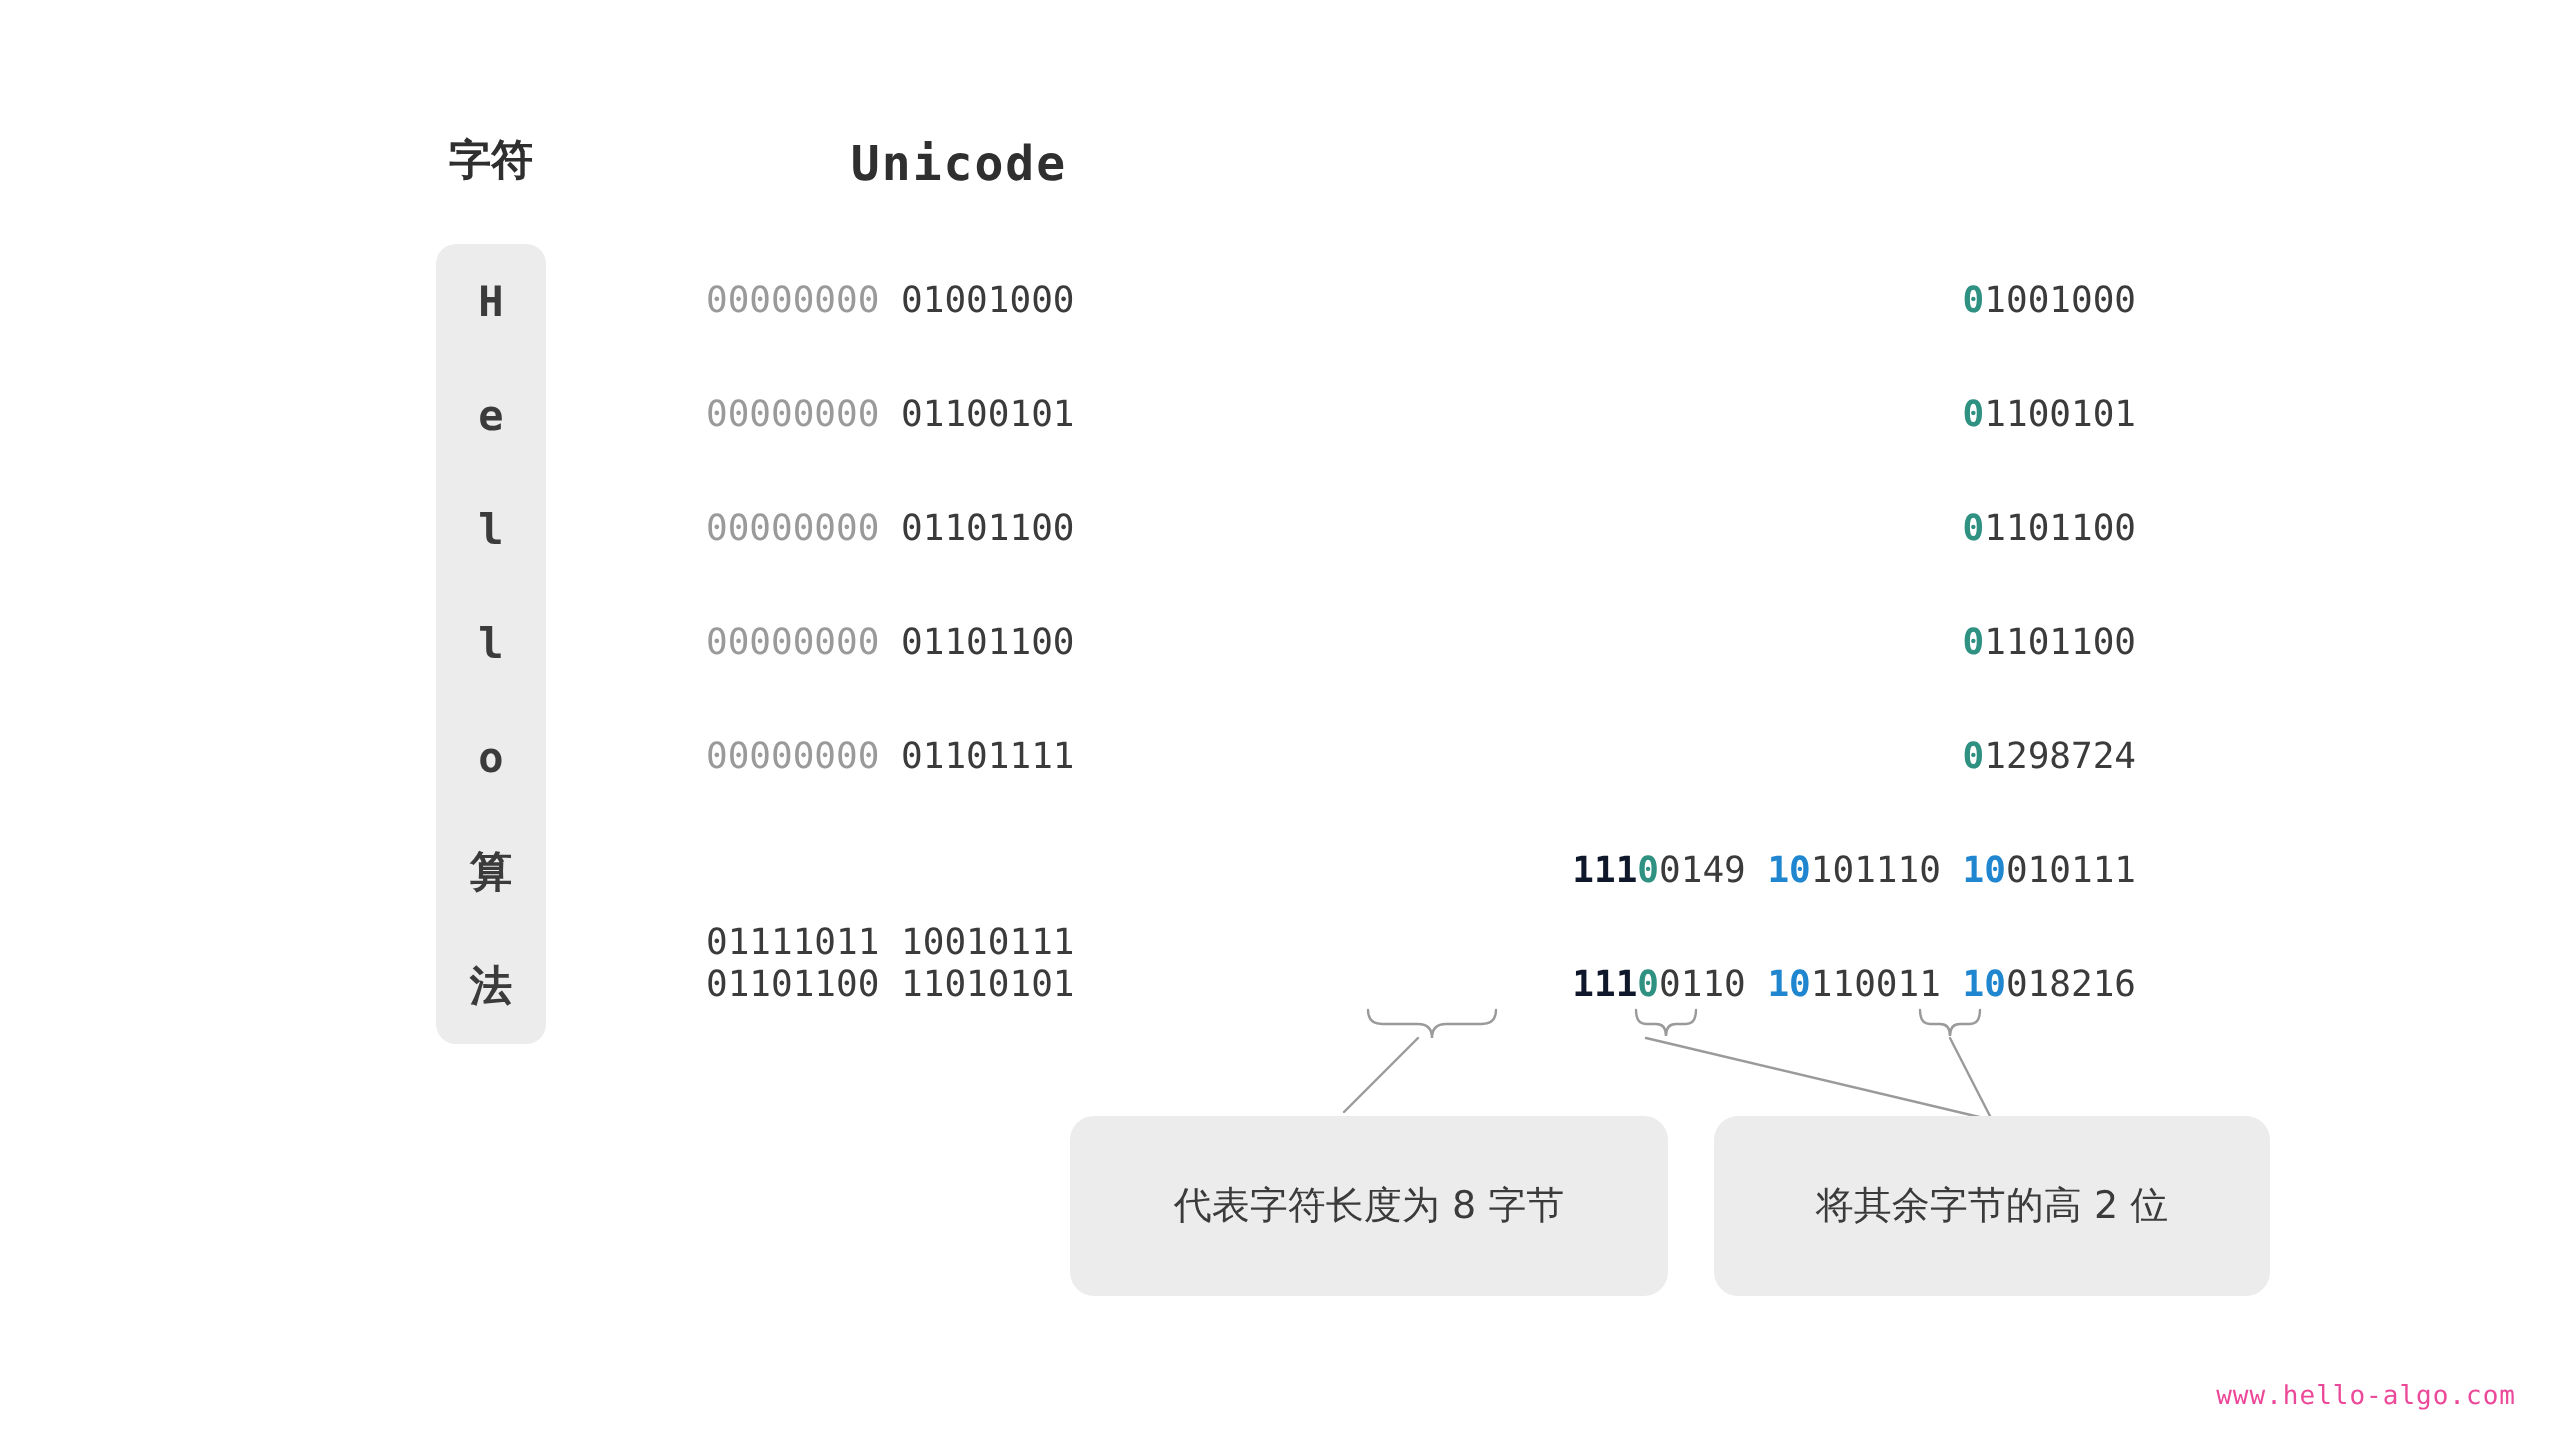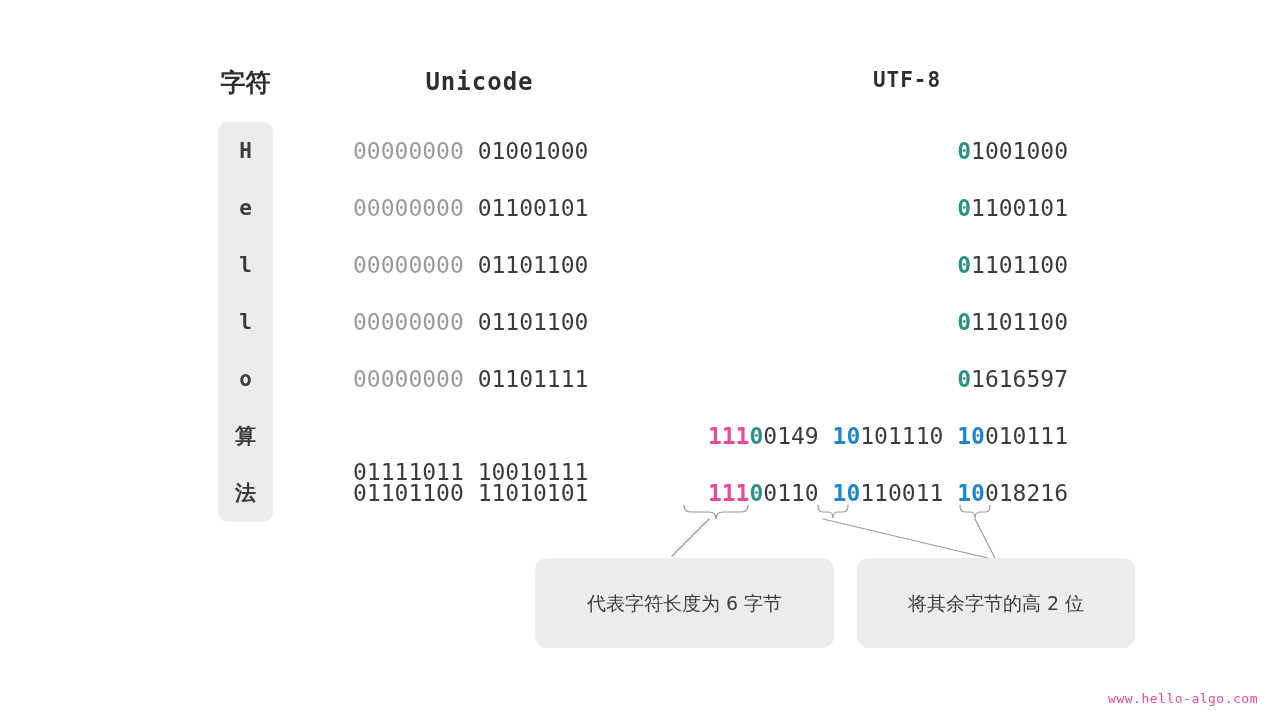--- a/index.html
+++ b/index.html
@@ -26,21 +26,21 @@
     position: absolute;
     font-weight: bold;
     color: #2f2f2f;
     white-space: nowrap;
   }
   .hdr-char {
     left: 218px;
     top: 66px;
     width: 55px;
     text-align: center;
-    font-size: 25px;
+    font-size: 21px;
     font-family: "DejaVu Sans", "Liberation Sans", sans-serif;
   }
   .hdr-unicode {
     left: 353px;
     top: 68px;
     width: 253px;
     text-align: center;
     font-size: 24px;
     font-family: "DejaVu Sans Mono", "Liberation Mono", monospace;
     letter-spacing: 1px;
@@ -80,36 +80,36 @@
   .char-cell.cjk {
     font-family: "DejaVu Sans", "Liberation Sans", sans-serif;
   }
 
   
   .bin-row {
     position: absolute;
     height: 24px;
     line-height: 24px;
     font-family: "DejaVu Sans Mono", "Liberation Mono", monospace;
-    font-size: 23px;
+    font-size: 18px;
     white-space: pre;
   }
   .unicode-row {
     left: 353px;
     width: 260px;
     text-align: left;
   }
   .utf8-row {
     width: 440px;
     text-align: right;
     left: 628px;
   }
   .byte-dim   { color: #9a9a9a; }
   .byte-dark  { color: #3b3b3b; }
-  .pfx-green  { color: #ec4899; font-weight: bold; }
+  .pfx-green  { color: #0f172a; font-weight: bold; }
   .pfx-teal   { color: #2e9182; font-weight: bold; }
   .pfx-blue   { color: #1f86cf; font-weight: bold; }
 
   
   .callout {
     position: absolute;
     background: #ececec;
     border-radius: 12px;
     box-sizing: border-box;
     display: flex;
@@ -147,21 +147,20 @@
     letter-spacing: 0.5px;
   }
 </style>
 </head>
 <body>
 
 <div id="stage">
 
   <div class="col-header hdr-char">字符</div>
   <div class="col-header hdr-unicode">Unicode</div>
-  <div class="col-header hdr-utf8">UTF-8</div>
 
   <div class="char-column" id="char-column">
       <div class="char-cell" style="top: 18px;">H</div>
       <div class="char-cell" style="top: 75px;">e</div>
       <div class="char-cell" style="top: 132px;">l</div>
       <div class="char-cell" style="top: 189px;">l</div>
       <div class="char-cell" style="top: 246px;">o</div>
       <div class="char-cell cjk" style="top: 303px;">算</div>
       <div class="char-cell cjk" style="top: 360px;">法</div>
     </div>
@@ -174,21 +173,21 @@
       <div class="bin-row unicode-row" style="top: 367px;"><span class="byte-dim">00000000 </span><span class="byte-dark">01101111</span></div>
       <div class="bin-row unicode-row" style="top: 424px; margin-top: 36px;"><span class="byte-dark">01111011 </span><span class="byte-dark">10010111</span></div>
       <div class="bin-row unicode-row" style="top: 481px;"><span class="byte-dark">01101100 </span><span class="byte-dark">11010101</span></div>
     </div>
 
   <div id="utf8-rows">
       <div class="bin-row utf8-row" style="top: 139px;"><span class="pfx-teal">0</span><span class="byte-dark">1001000</span></div>
       <div class="bin-row utf8-row" style="top: 196px;"><span class="pfx-teal">0</span><span class="byte-dark">1100101</span></div>
       <div class="bin-row utf8-row" style="top: 253px;"><span class="pfx-teal">0</span><span class="byte-dark">1101100</span></div>
       <div class="bin-row utf8-row" style="top: 310px;"><span class="pfx-teal">0</span><span class="byte-dark">1101100</span></div>
-      <div class="bin-row utf8-row" style="top: 367px;"><span class="pfx-teal">0</span><span class="byte-dark">1616597</span></div>
+      <div class="bin-row utf8-row" style="top: 367px;"><span class="pfx-teal">0</span><span class="byte-dark">1298724</span></div>
       <div class="bin-row utf8-row" style="top: 424px;"><span class="pfx-green">111</span><span class="pfx-teal">0</span><span class="byte-dark">0149</span><span class="byte-dark"> </span><span class="pfx-blue">10</span><span class="byte-dark">101110</span><span class="byte-dark"> </span><span class="pfx-blue">10</span><span class="byte-dark">010111</span></div>
       <div class="bin-row utf8-row" style="top: 481px;"><span class="pfx-green">111</span><span class="pfx-teal">0</span><span class="byte-dark">0110</span><span class="byte-dark"> </span><span class="pfx-blue">10</span><span class="byte-dark">110011</span><span class="byte-dark"> </span><span class="pfx-blue">10</span><span class="byte-dark">018216</span></div>
     </div>
 
   <svg id="connectors" viewBox="0 0 1280 720" xmlns="http://www.w3.org/2000/svg">
     <g fill="none" stroke="#9a9a9a" stroke-width="1.2" stroke-linecap="round">
 
       <path d="M684,505 q0,7 7,7 h18 q7,0 7,7 q0,-7 7,-7 h18 q7,0 7,-7"></path>
 
       <path d="M709,519 L672,556"></path>
@@ -197,21 +196,21 @@
 
       <path d="M823,519 L996,560"></path>
 
       <path d="M960,505 q0,7 5,7 h5 q5,0 5,6 q0,-6 5,-6 h5 q5,0 5,-7"></path>
 
       <path d="M975,519 L996,560"></path>
     </g>
   </svg>
 
   <div class="callout" id="callout-1">
-    <div class="line">代表字符长度为 6 字节</div>
+    <div class="line">代表字符长度为 8 字节</div>
   </div>
 
   <div class="callout" id="callout-2">
     <div class="line">将其余字节的高 2 位</div>
   </div>
 
   <div class="watermark">www.hello-algo.com</div>
 </div>
 
 </body></html>

